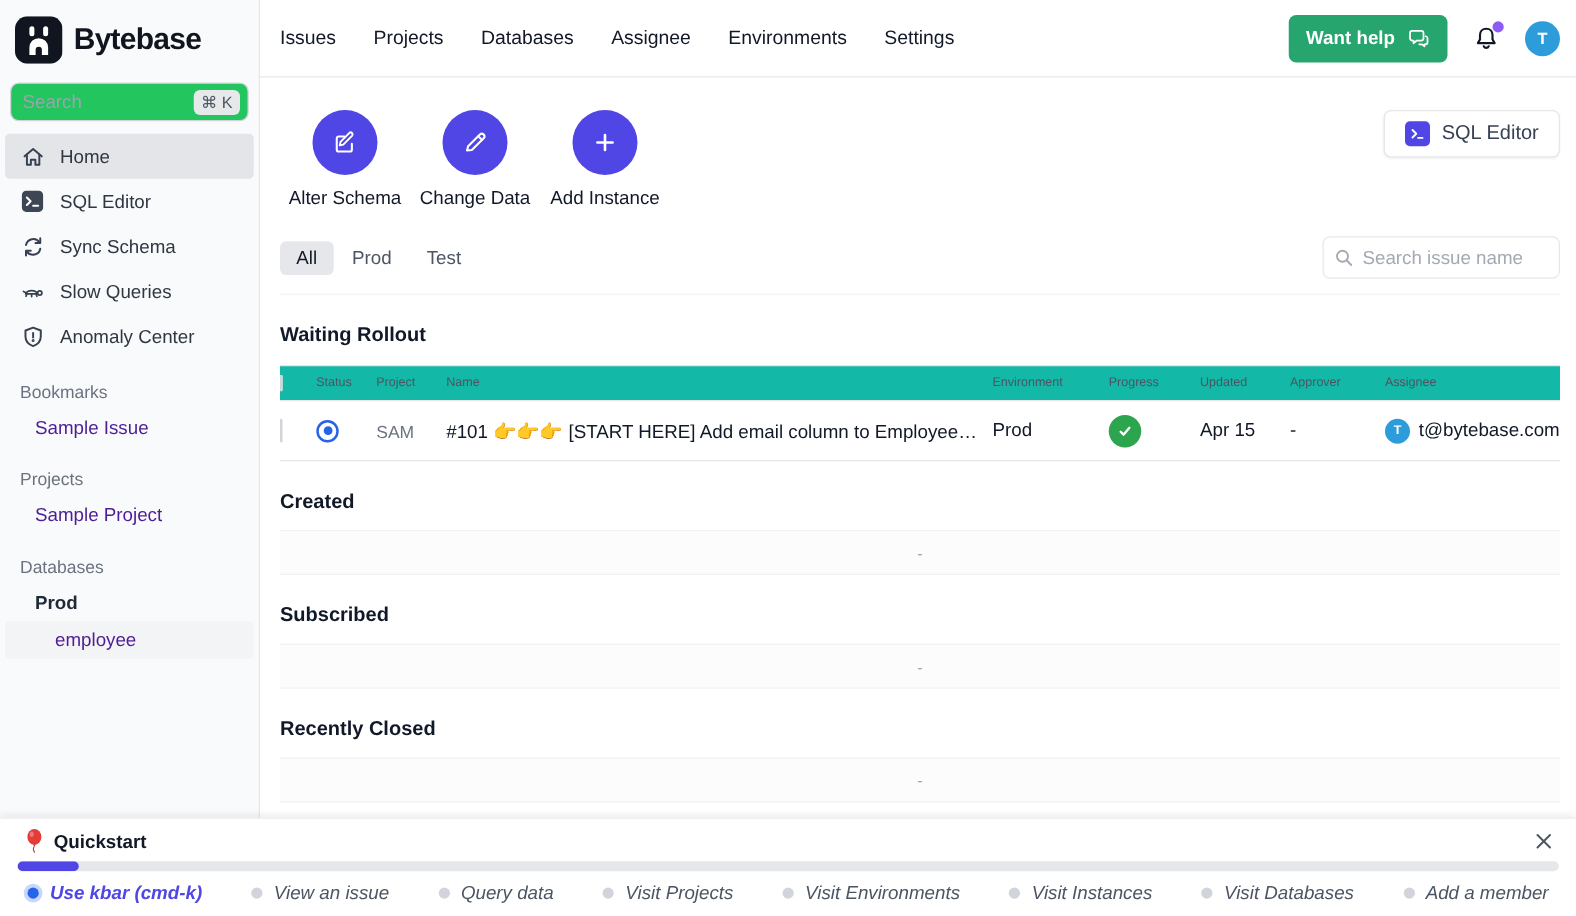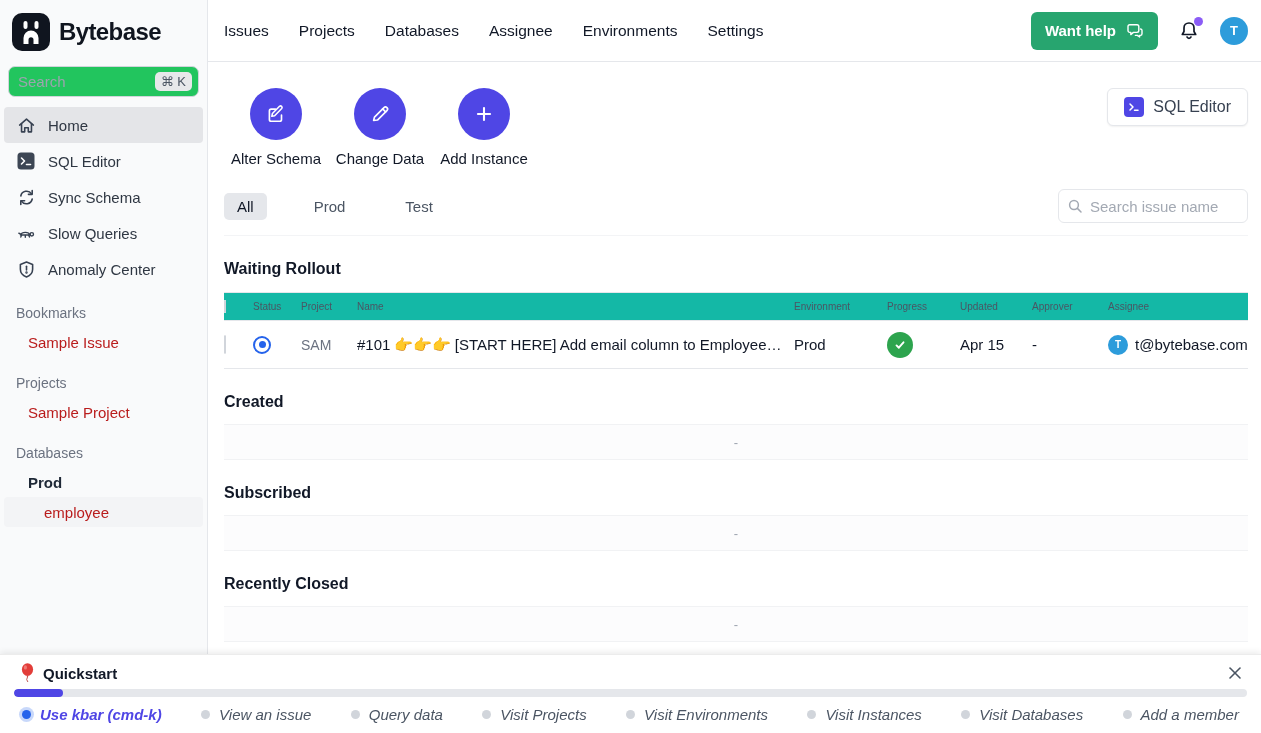--- a/index.html
+++ b/index.html
@@ -20,21 +20,21 @@
   .logo-row{display:flex;align-items:center;gap:9px;padding:12px 12px 10px 12px;height:62px;}
   .logo-word{font-size:24px;font-weight:800;letter-spacing:-0.6px;color:#10151f;}
   .search-box{margin:4px 8px 10px 8px;height:31px;background:#22c55e;border:1px solid #d1d5db;border-radius:7px;display:flex;align-items:center;padding:0 6px 0 9px;gap:6px;}
   .search-box input{border:none;outline:none;flex:1;font-size:15px;color:#374151;background:transparent;min-width:0;font-family:inherit;}
   .search-box input::placeholder{color:#9ca3af;}
   .kbd-badge{background:#e7e8ea;border-radius:5px;color:#4b5563;font-size:13px;padding:2px 6px;white-space:nowrap;}
   .nav-item{display:flex;align-items:center;gap:12px;height:36px;padding:0 12px;margin:0 4px;border-radius:4px;font-size:15px;color:#2f3743;cursor:pointer;}
   .nav-item.active{background:#e4e5e8;}
   .nav-item .ico{width:20px;height:20px;display:flex;align-items:center;justify-content:center;}
   .group-title{padding:18px 16px 6px 16px;font-size:14px;color:#6b7280;}
-  .group-item{display:flex;align-items:center;height:30px;padding:0 12px;margin:0 4px;border-radius:4px;font-size:15px;color:#b91c1c;cursor:pointer;}
+  .group-item{display:flex;align-items:center;height:30px;padding:0 12px;margin:0 4px;border-radius:4px;font-size:15px;color:#4c1d95;cursor:pointer;}
   .ind-1{padding-left:24px;}
   .ind-2{padding-left:40px;background:#f3f4f6;}
   .bold-item{font-weight:600;color:#1f2937;}
   .side-spacer{flex:1;}
   .archive-row{margin-bottom:10px;}
   .side-footer{border-top:1px solid #e5e7eb;background:#f4f4f5;height:34px;display:flex;align-items:center;justify-content:space-between;padding:0 14px 0 8px;}
   .trial-link{display:flex;align-items:center;gap:3px;color:var(--accent);font-size:15px;cursor:pointer;}
   .version{color:#6b7280;font-size:13px;}
 
   
@@ -51,21 +51,21 @@
   
   .content{padding:26px 13px 0 16px;flex:1;overflow:hidden;}
   .actions-row{display:flex;align-items:flex-start;}
   .q-action{width:104px;display:flex;flex-direction:column;align-items:center;gap:10px;cursor:pointer;}
   .q-circle{width:52px;height:52px;border-radius:50%;background:var(--accent);display:flex;align-items:center;justify-content:center;}
   .q-label{font-size:15px;color:#111827;white-space:nowrap;}
   .sql-editor-btn{margin-left:auto;height:38px;background:#fff;border:1px solid #e5e7eb;box-shadow:0 1px 2px rgba(0,0,0,.06);border-radius:6px;display:flex;align-items:center;gap:9px;padding:0 16px;font-size:16px;color:#374151;font-weight:500;cursor:pointer;font-family:inherit;}
   .term-chip{width:20px;height:20px;border-radius:4px;background:var(--accent);display:flex;align-items:center;justify-content:center;}
 
   .tabs-row{margin-top:22px;display:flex;align-items:center;padding-bottom:12px;border-bottom:1px solid #f3f4f6;}
-  .tab{font-size:15px;color:#4b5563;padding:5px 13px;border-radius:5px;cursor:pointer;margin-right:34px;}
+  .tab{font-size:15px;color:#4b5563;padding:5px 13px;border-radius:5px;cursor:pointer;margin-right:2px;}
   .tab.active{background:#e5e7eb;color:#111827;}
   .issue-search{margin-left:auto;position:relative;}
   .issue-search input{width:190px;height:34px;border:1px solid #e5e7eb;border-radius:6px;padding:0 10px 0 31px;font-size:15px;color:#374151;outline:none;font-family:inherit;}
   .issue-search input::placeholder{color:#a3a9b3;}
   .issue-search .mag{position:absolute;left:9px;top:9px;}
 
   .sec-title{margin-top:24px;font-size:16px;font-weight:700;color:#111827;}
   .tbl{margin-top:14px;}
   .t-grid{display:grid;grid-template-columns:29px 48px 56px 1fr 93px 73px 72px 76px 140px;align-items:center;}
   .t-head{background:#14b8a6;border-top:1px solid #e5e7eb;border-bottom:1px solid #e5e7eb;height:29px;font-size:10px;color:#4b5563;font-weight:500;}

